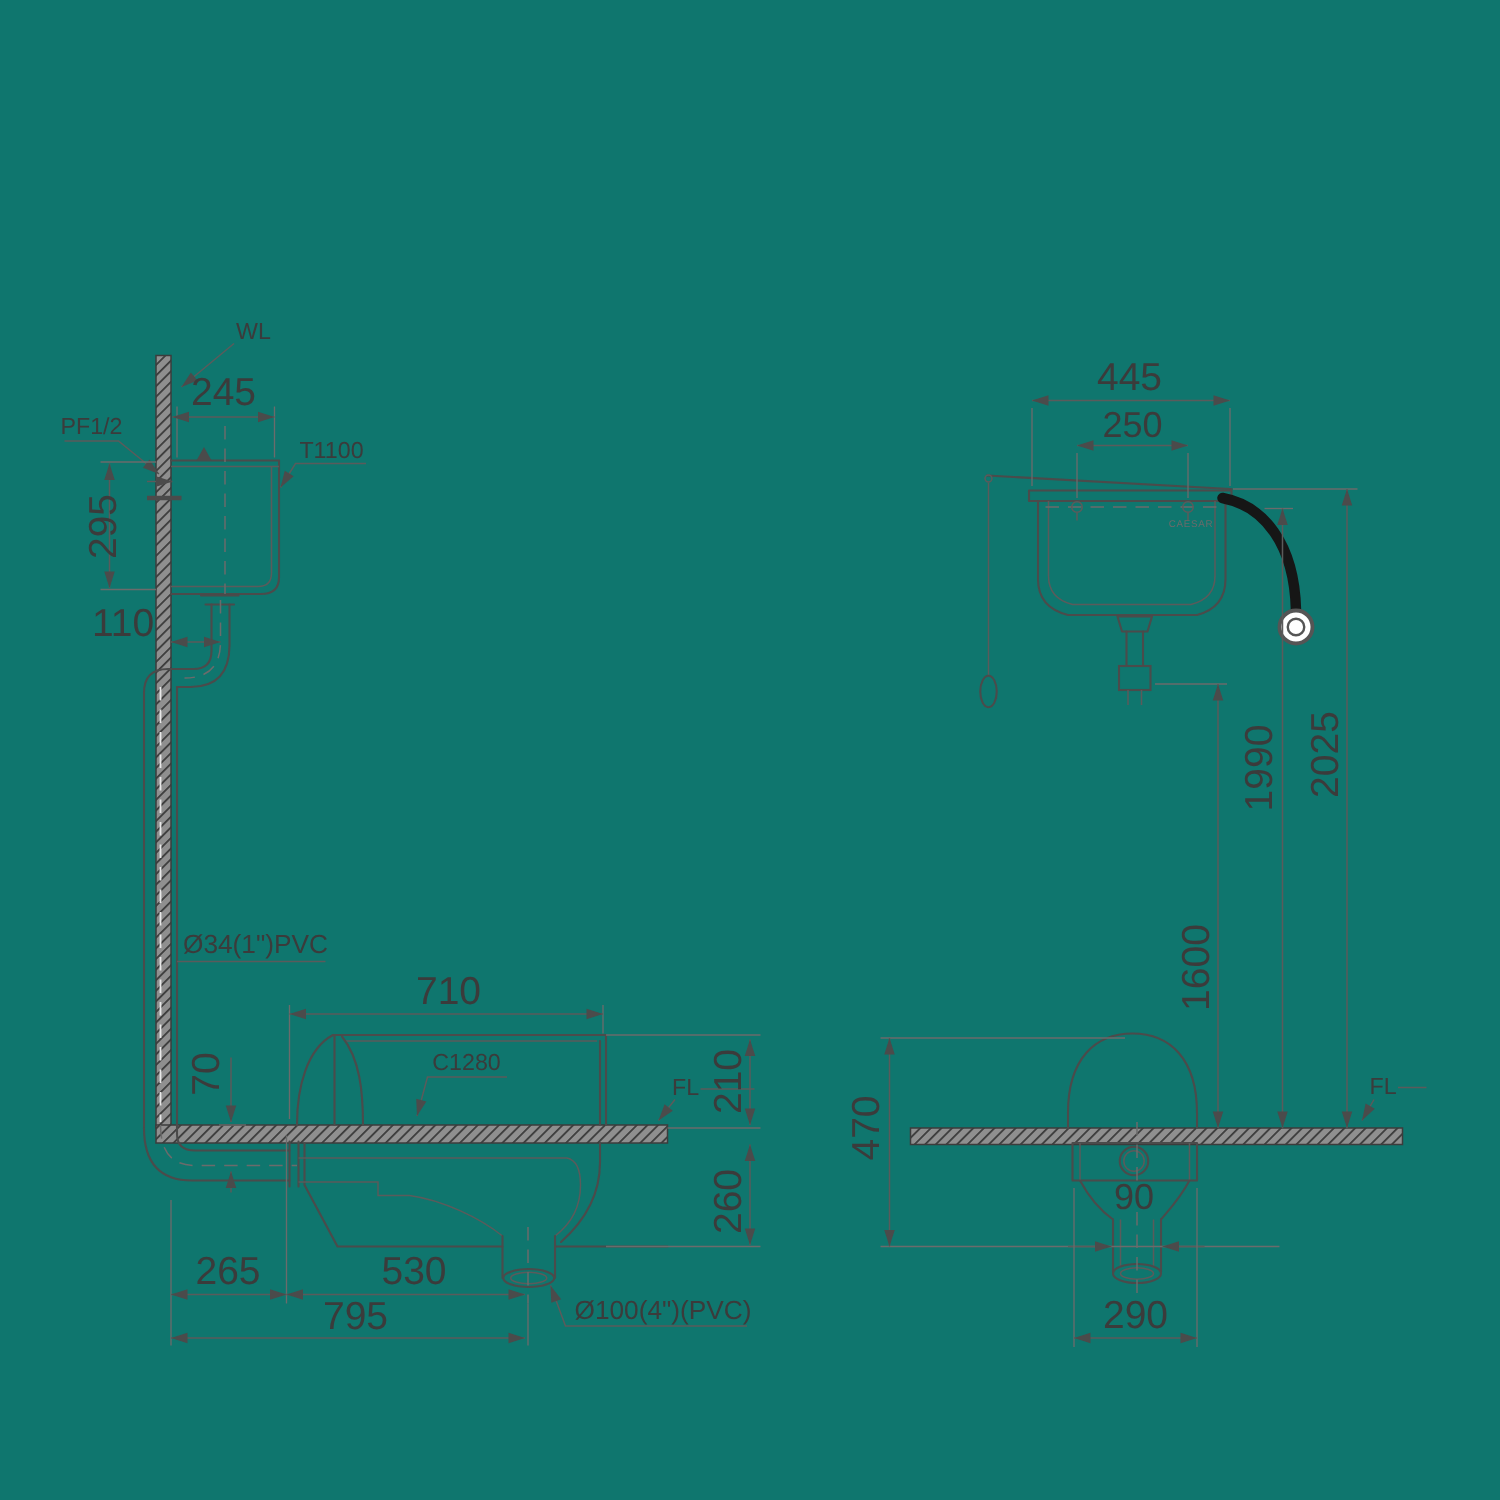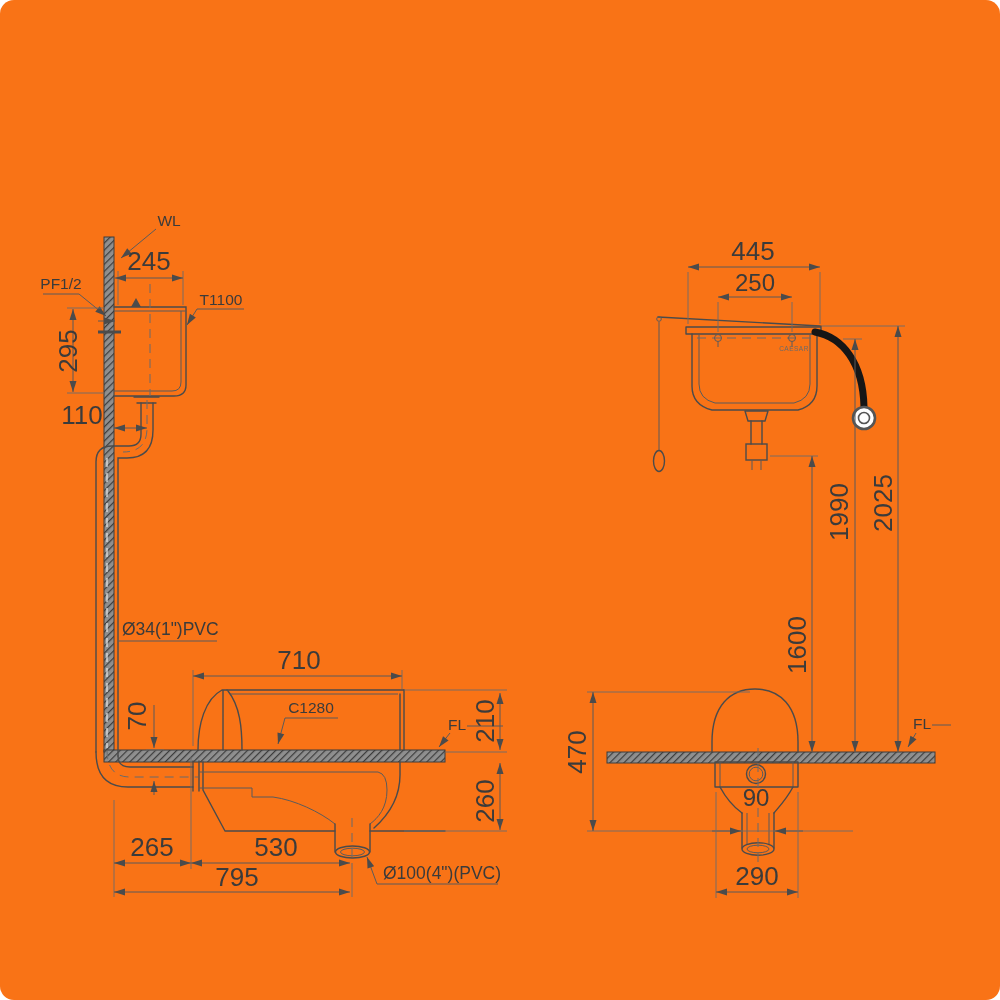--- a/index.html
+++ b/index.html
@@ -1,17 +1,17 @@
 <!DOCTYPE html>
 <html><head>
 <meta charset="utf-8">
 <style>
   html,body{margin:0;padding:0;background:#ffffff;}
-  .canvas{position:relative;width:1000px;height:1000px;background:#f97316;overflow:hidden;
-          font-family:"Liberation Sans", sans-serif;border-radius:14px;}
+  .canvas{position:relative;width:1000px;height:1000px;background:#0f766e;overflow:hidden;
+          font-family:"Liberation Sans", sans-serif;}
   svg{position:absolute;left:0;top:0;}
   text{fill:#3b3b3b;}
   .dim-num{font-size:26px;}
   .dim-num-sm{font-size:24px;}
   .lbl{font-size:15.5px;}
   .lbl-lg{font-size:17.5px;}
   .brand{font-size:6.5px;letter-spacing:.5px;fill:#6a6a6a;}
   .geo{stroke:#4b4b4b;stroke-width:1.4;fill:none;stroke-linecap:round;}
   .geo-thin{stroke:#5b5b5b;stroke-width:1;fill:none;}
   .dim{stroke:#5b5b5b;stroke-width:1;fill:none;}

